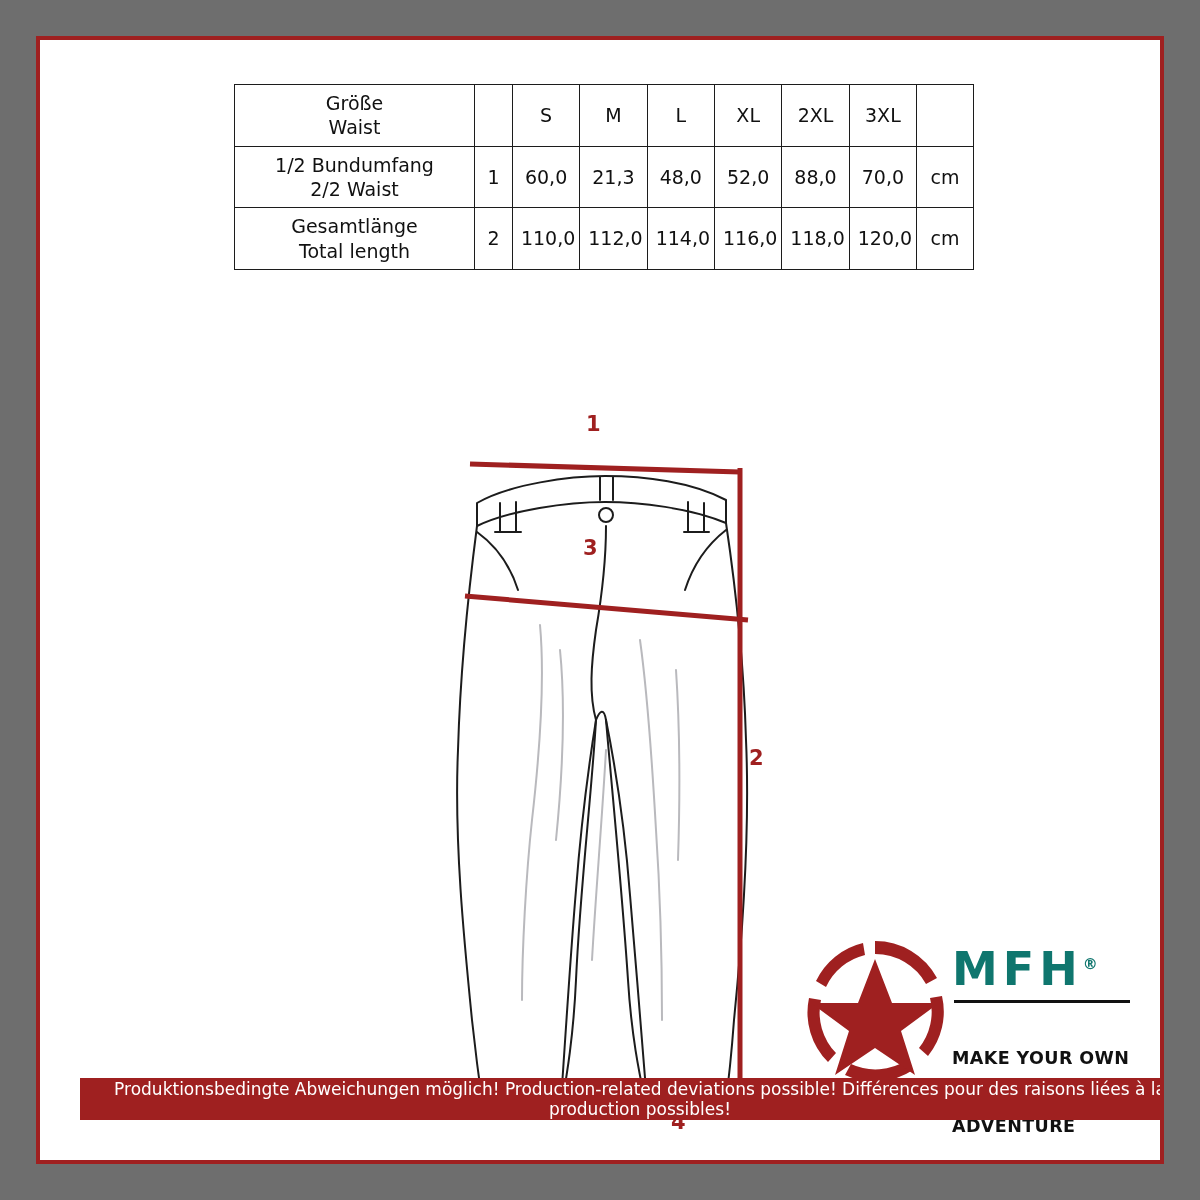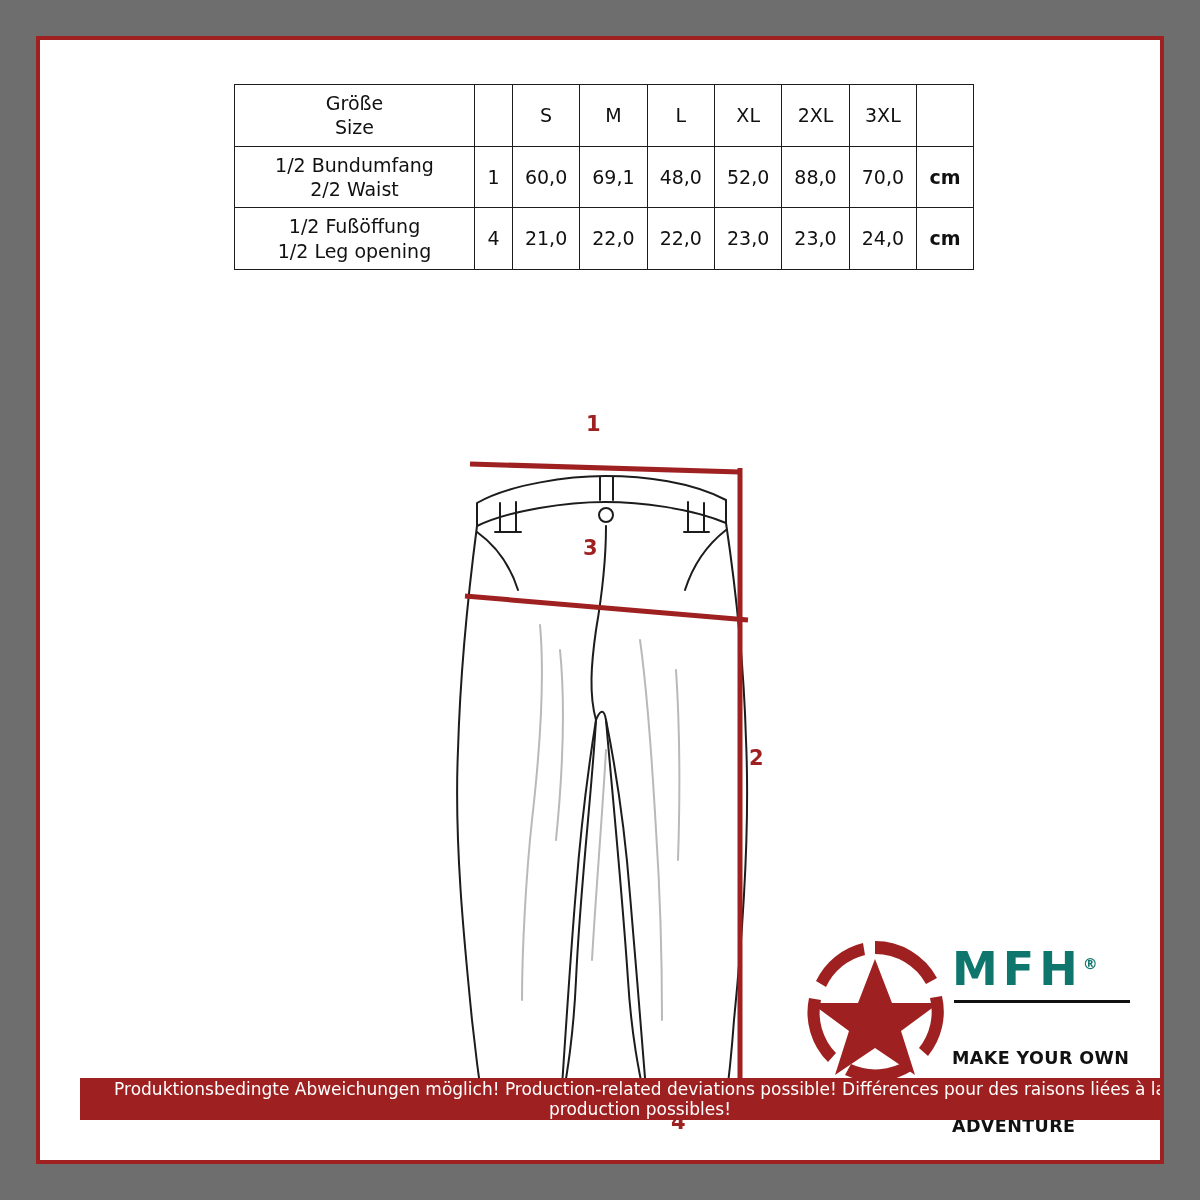--- a/index.html
+++ b/index.html
@@ -59,21 +59,20 @@
     padding-left: 10px;
   }
   td.idx-cell {
     width: 36px;
   }
   td.num-cell {
     width: 64px;
   }
   td.unit-cell {
     width: 54px;
-    font-weight: bold;
   }
   .lbl-line { display: block; white-space: nowrap; }
 
   
   .illus {
     position: absolute;
     left: 0;
     top: 380px;
     width: 1128px;
     height: 700px;
@@ -157,63 +156,63 @@
 
 <div class="page">
   <div class="inner">
 
     <div class="table-wrap">
       <table class="size-table">
         <tbody>
           <tr>
             <td class="label-cell">
               <span class="lbl-line">Größe</span>
-              <span class="lbl-line">Size</span>
+              <span class="lbl-line">Waist</span>
             </td>
             <td class="idx-cell"></td>
             <td class="num-cell">S</td>
             <td class="num-cell">M</td>
             <td class="num-cell">L</td>
             <td class="num-cell">XL</td>
             <td class="num-cell">2XL</td>
             <td class="num-cell">3XL</td>
             <td class="unit-cell"></td>
           </tr>
 
           <tr>
             <td class="label-cell">
               <span class="lbl-line">1/2 Bundumfang</span>
               <span class="lbl-line">2/2 Waist</span>
             </td>
             <td class="idx-cell">1</td>
             <td class="num-cell">60,0</td>
-            <td class="num-cell">69,1</td>
+            <td class="num-cell">21,3</td>
             <td class="num-cell">48,0</td>
             <td class="num-cell">52,0</td>
             <td class="num-cell">88,0</td>
             <td class="num-cell">70,0</td>
             <td class="unit-cell">cm</td>
           </tr>
 
-
-
           <tr>
             <td class="label-cell">
-              <span class="lbl-line">1/2 Fußöffung</span>
-              <span class="lbl-line">1/2 Leg opening</span>
+              <span class="lbl-line">Gesamtlänge</span>
+              <span class="lbl-line">Total length</span>
             </td>
-            <td class="idx-cell">4</td>
-            <td class="num-cell">21,0</td>
-            <td class="num-cell">22,0</td>
-            <td class="num-cell">22,0</td>
-            <td class="num-cell">23,0</td>
-            <td class="num-cell">23,0</td>
-            <td class="num-cell">24,0</td>
+            <td class="idx-cell">2</td>
+            <td class="num-cell">110,0</td>
+            <td class="num-cell">112,0</td>
+            <td class="num-cell">114,0</td>
+            <td class="num-cell">116,0</td>
+            <td class="num-cell">118,0</td>
+            <td class="num-cell">120,0</td>
             <td class="unit-cell">cm</td>
           </tr>
+
+
         </tbody>
       </table>
     </div>
 
     <div class="illus">
       <svg width="1128" height="700" viewBox="0 0 1128 700" xmlns="http://www.w3.org/2000/svg">
         <g fill="none" stroke="#1c1c1c" stroke-width="2" stroke-linejoin="round" stroke-linecap="round">
 
           <path d="M437,83 C470,64 530,56 565,56 C605,56 652,62 686,80 L686,103 C650,88 600,82 565,82 C528,82 470,90 437,106 Z"></path>
 

